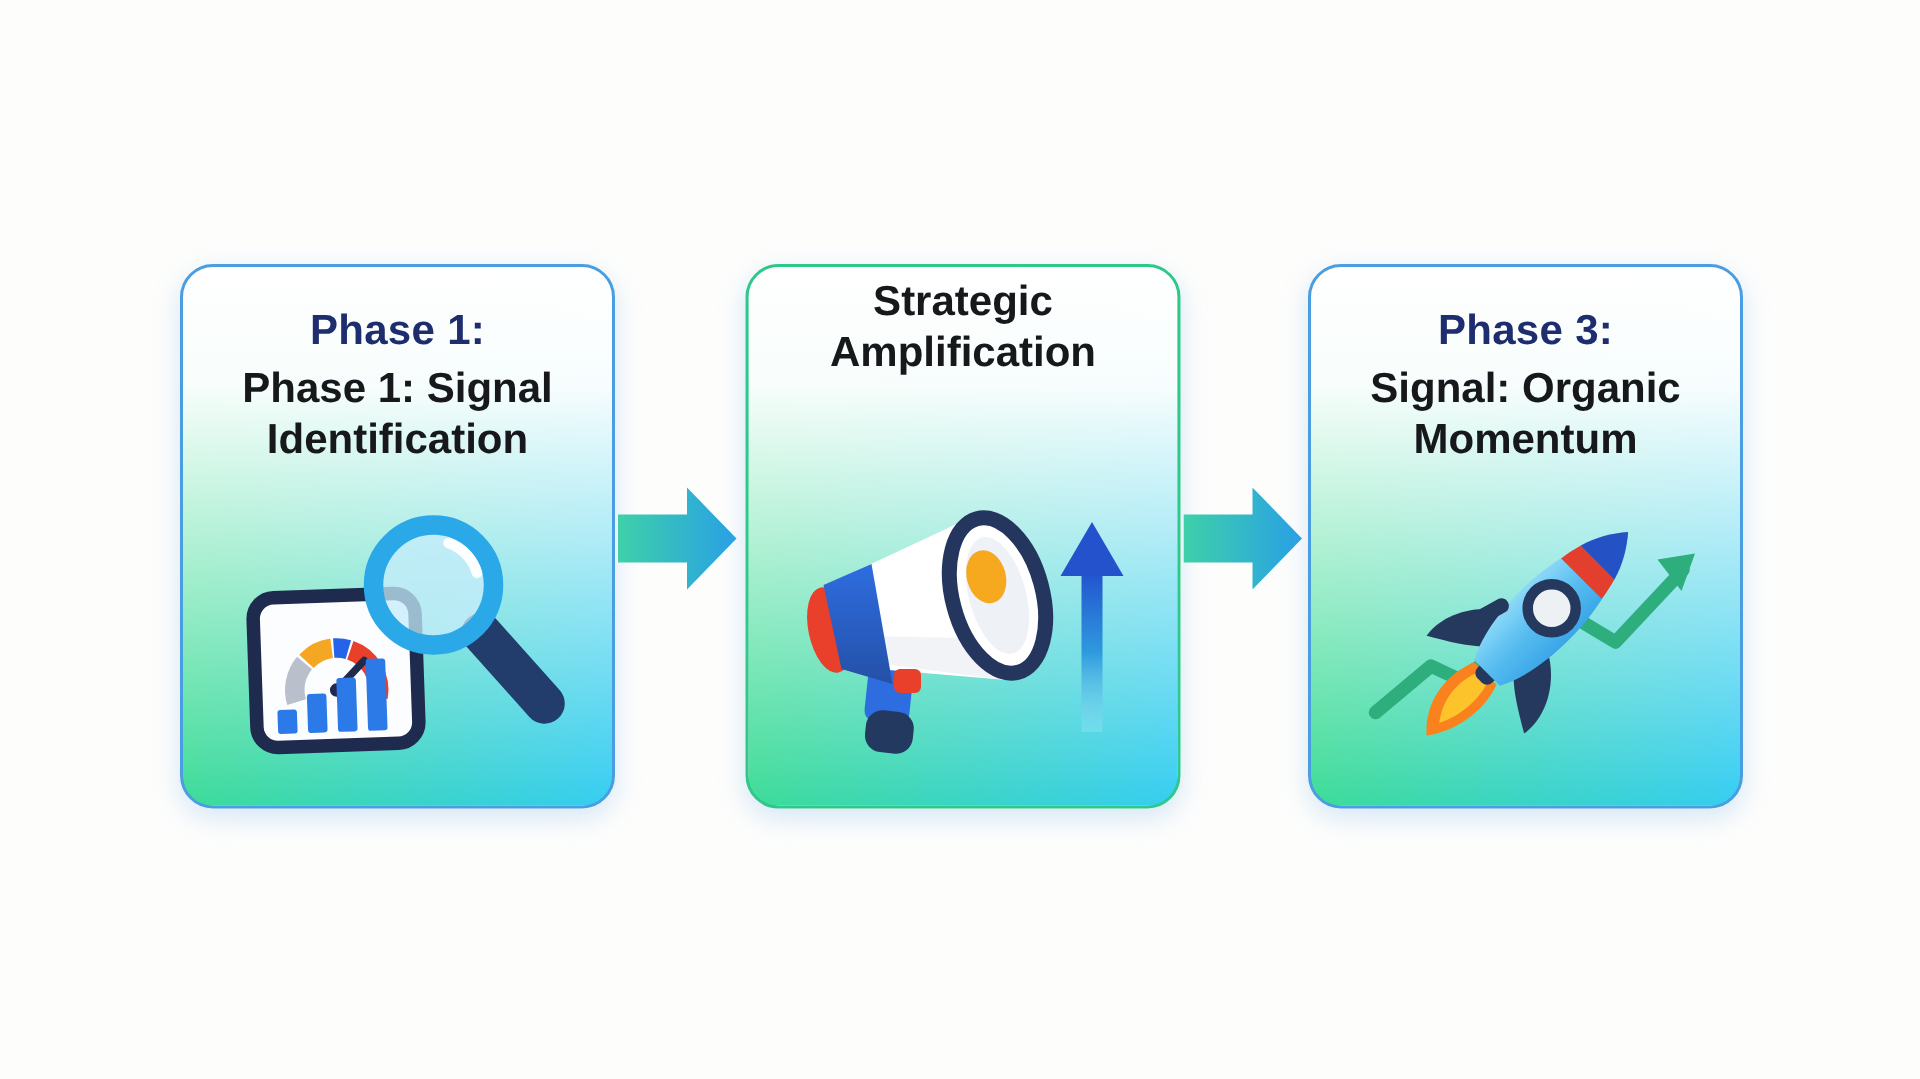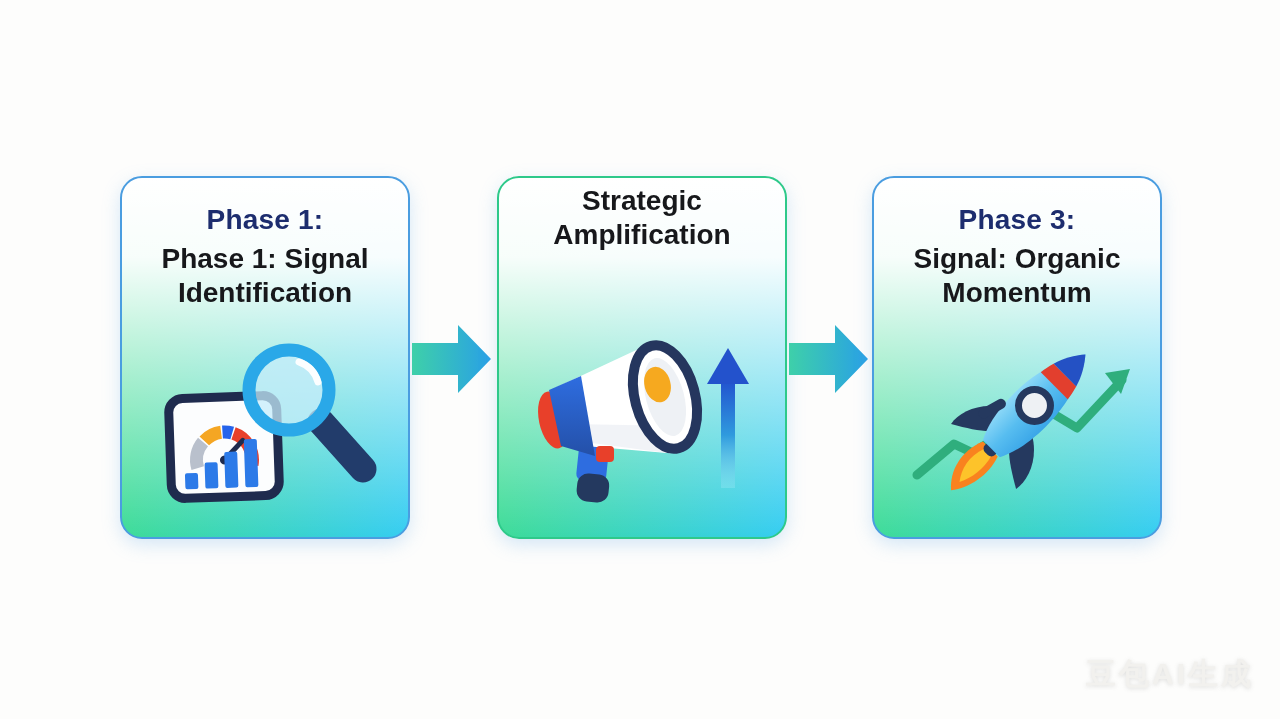--- a/index.html
+++ b/index.html
@@ -151,15 +151,14 @@
         <rect x="-7" y="40" width="14" height="16" rx="5" fill="#25395f"></rect>
         <path d="M 0,-84 C -14,-68 -23,-36 -23,-6 C -23,20 -18,38 -12,49 L 12,49 C 18,38 23,20 23,-6 C 23,-36 14,-68 0,-84 Z" fill="url(#g3-body)"></path>
         <path d="M 0,-84 C -7,-76 -13,-66 -16,-55 L 16,-55 C 13,-66 7,-76 0,-84 Z" fill="#2451c4"></path>
         <path d="M -16,-55 L 16,-55 C 17.5,-49.5 18.5,-44.5 19,-40 L -19,-40 C -18.5,-44.5 -17.5,-49.5 -16,-55 Z" fill="#e23f2e"></path>
         <rect x="-26" y="12" width="10" height="30" rx="5" fill="#25395f" transform="rotate(16)"></rect>
         <circle cx="0" cy="-12" r="16" fill="#eef1f4" stroke="#25395f" stroke-width="7"></circle>
       </g>
     </svg>
   </section>
 
-  <div class="watermark">豆包AI生成</div>
 
 </div>
 
 </body></html>

